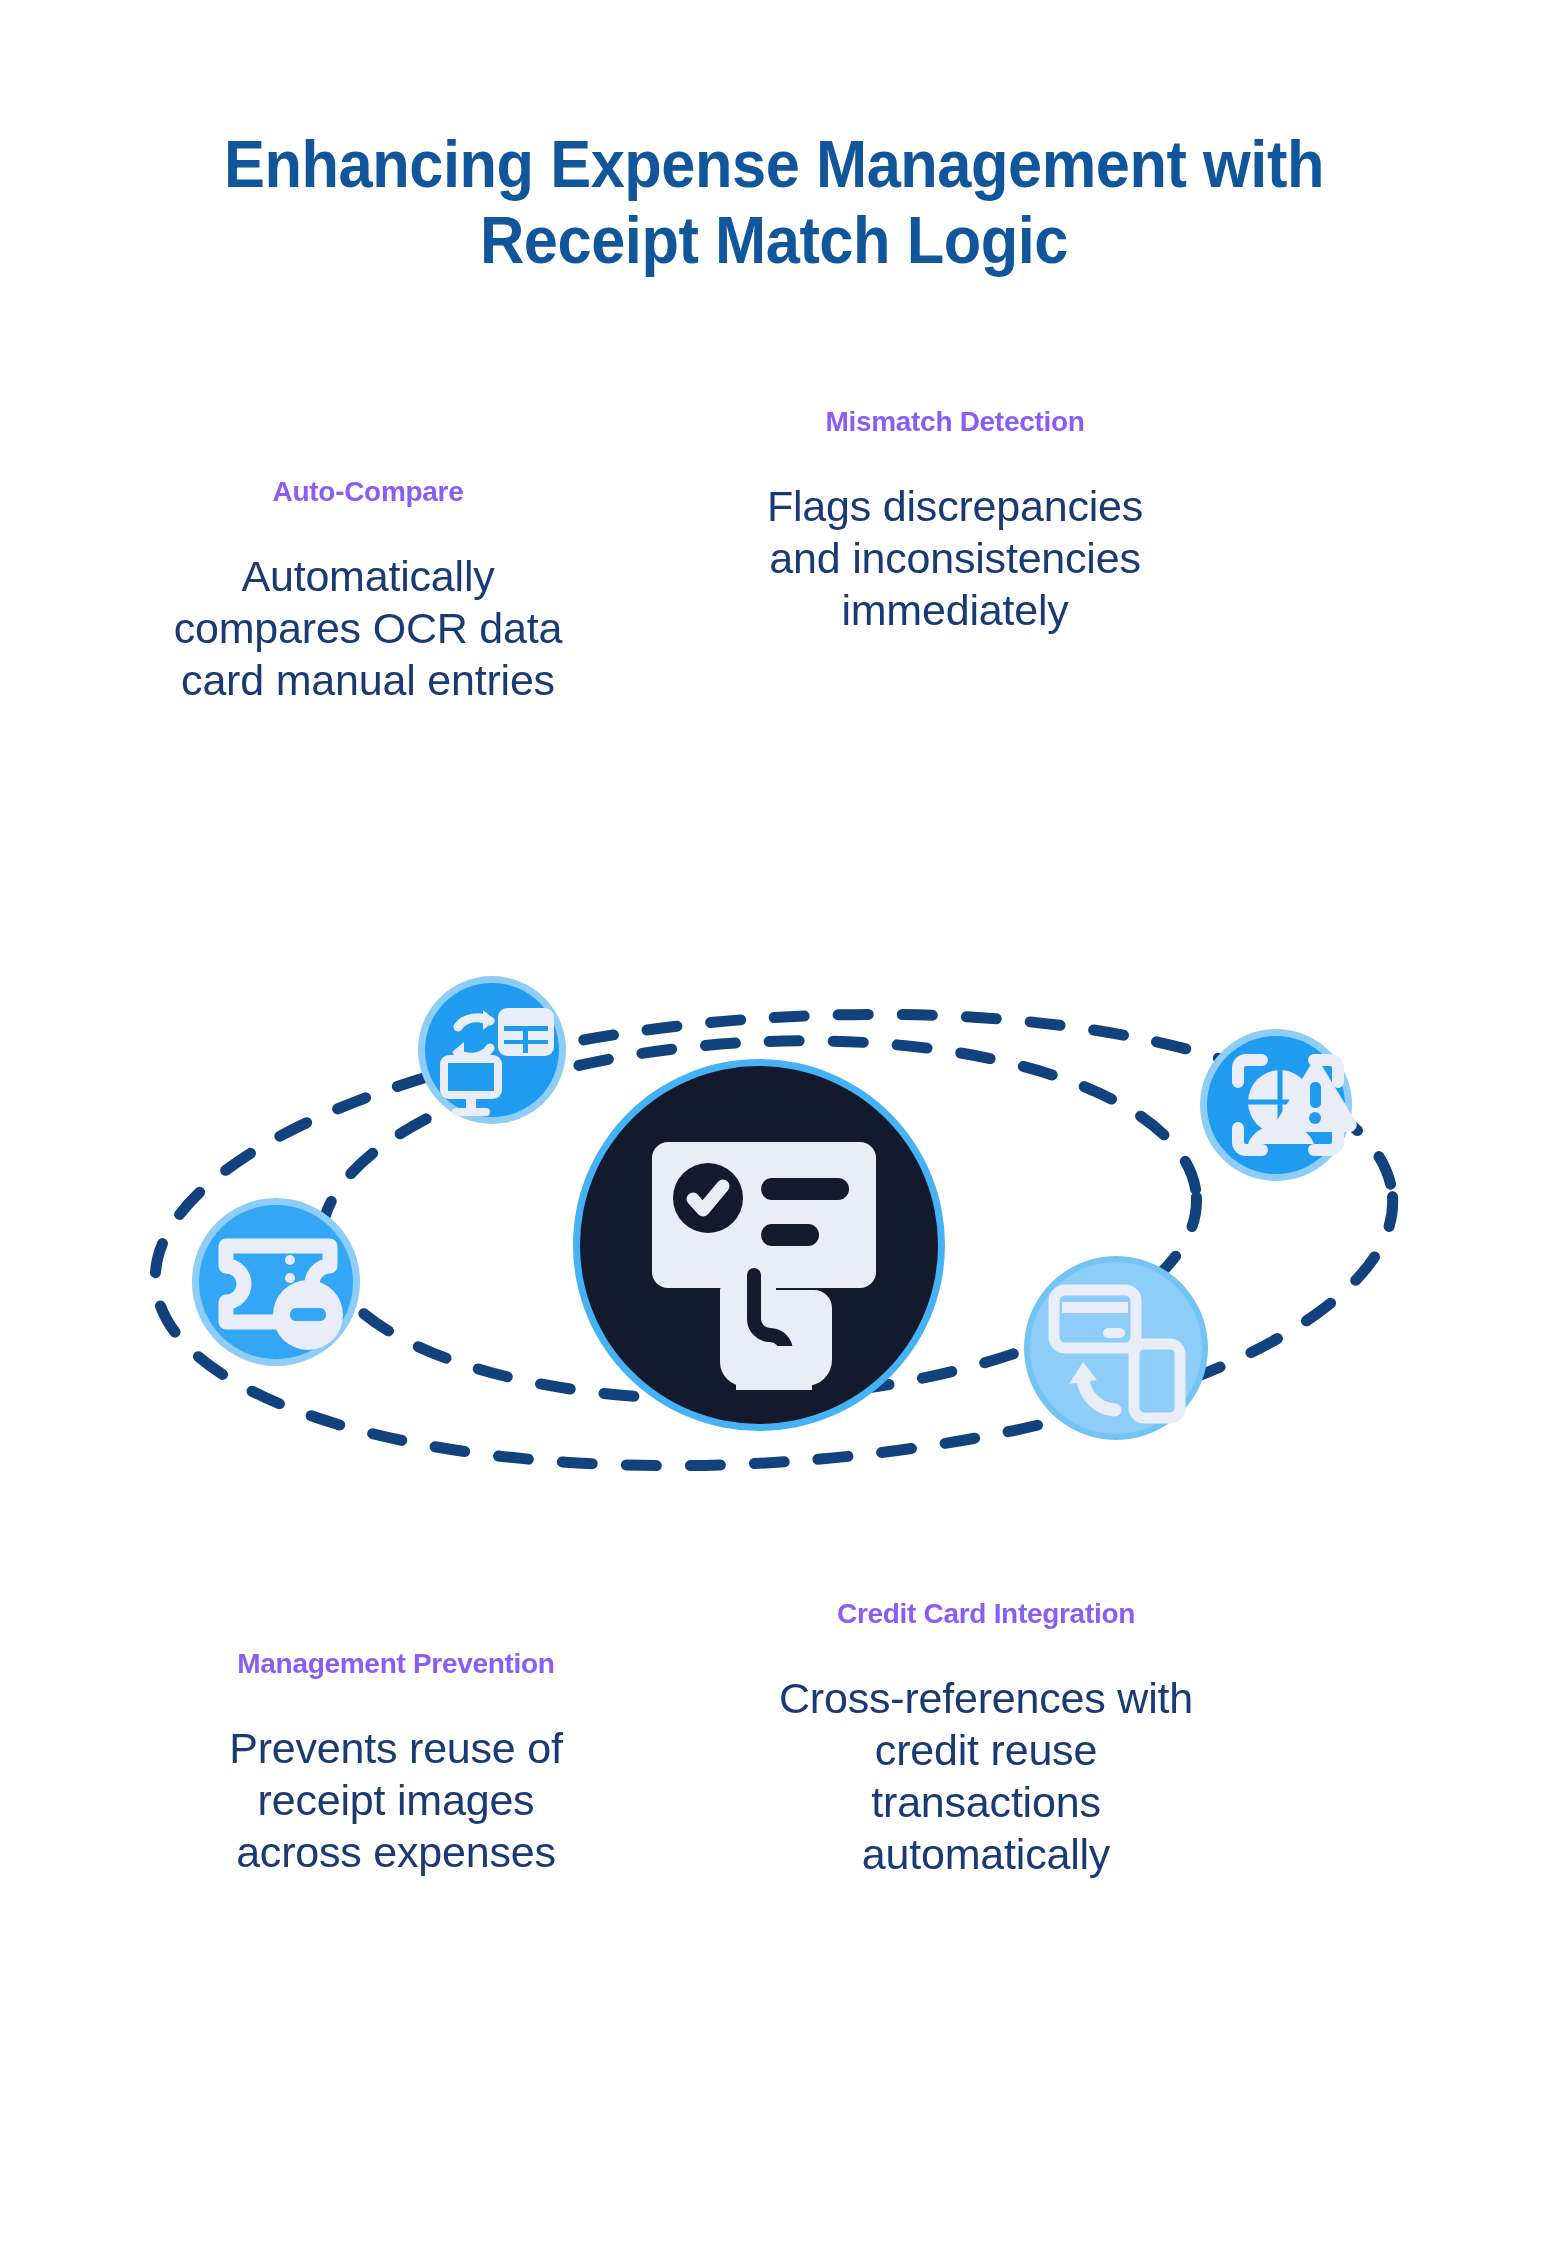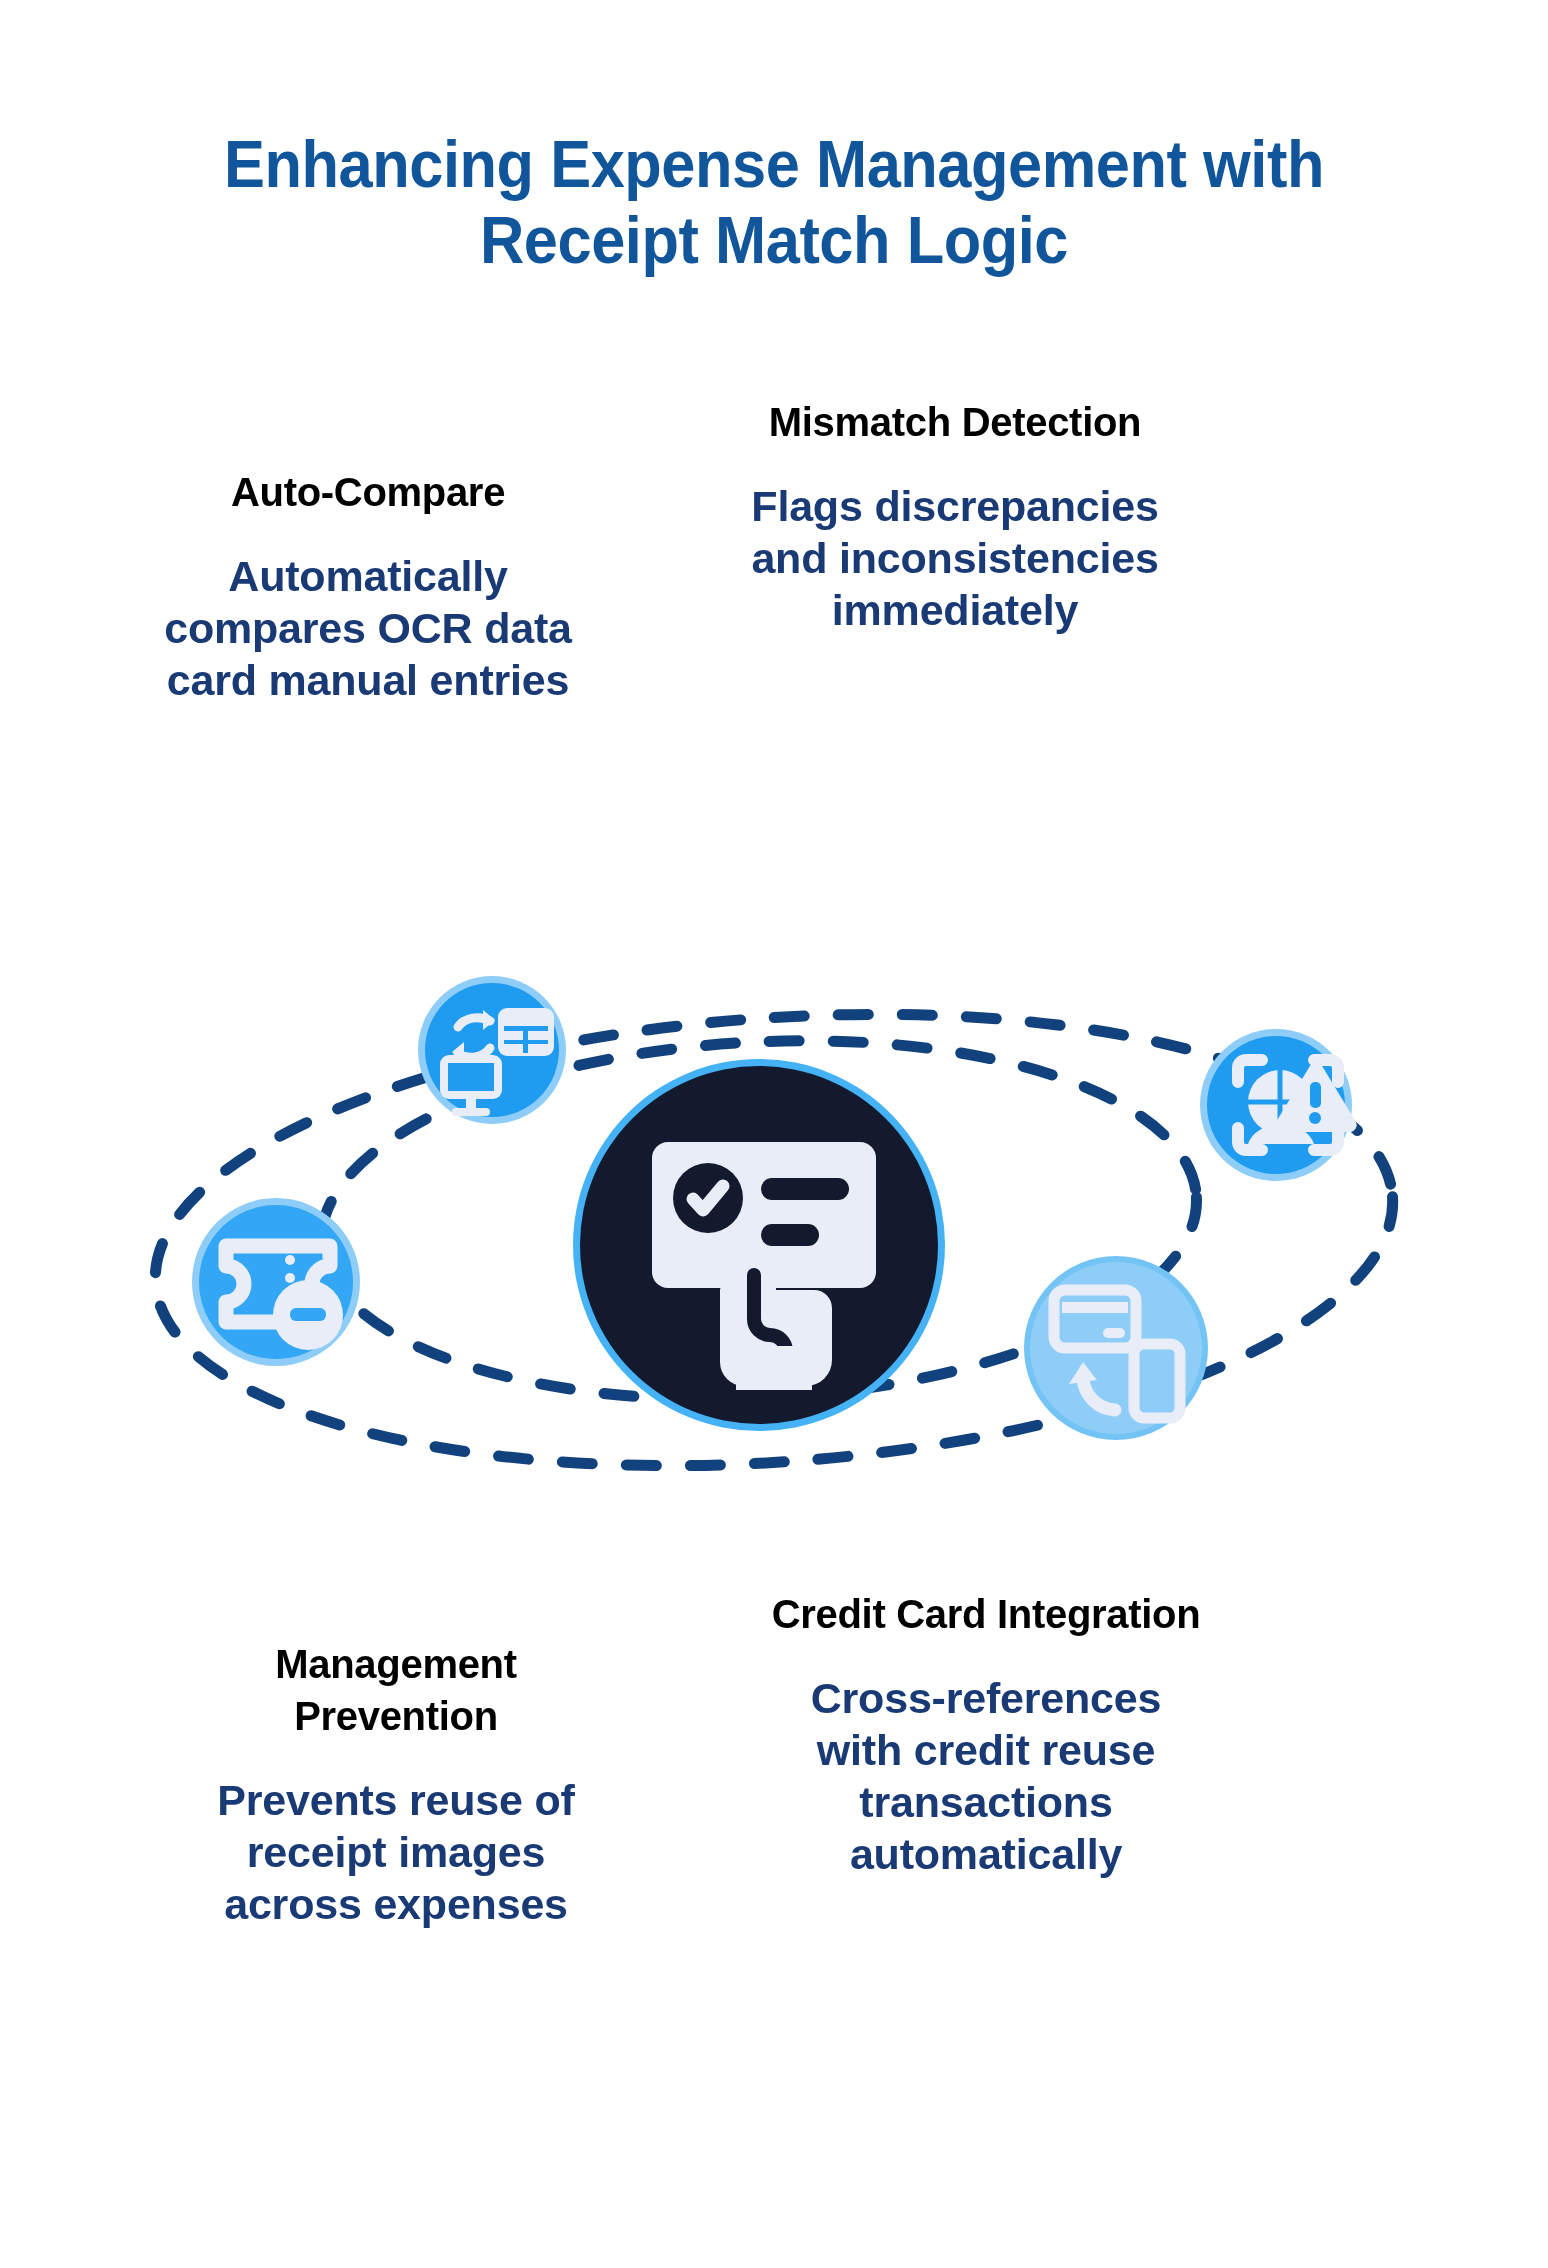--- a/index.html
+++ b/index.html
@@ -24,29 +24,29 @@
     font-size:66px;
     line-height:76px;
     letter-spacing:-0.5px;
     transform:scaleX(0.93);
     transform-origin:center;
   }
 
   
   .feature { position:absolute; text-align:center; }
   .feature h3 {
-    color:#000000;
+    color:#8b5cf6;
     font-weight:bold;
-    font-size:40px;
+    font-size:28px;
     line-height:52px;
     letter-spacing:-0.3px;
   }
   .feature p {
     color:#1a3a75;
-    font-weight:bold;
+    font-weight:normal;
     font-size:43px;
     line-height:52px;
     letter-spacing:-0.2px;
   }
   .feature .gap { height:32px; }
 
   #f-auto      { left:152px;  top:466px;  width:432px; }
   #f-mismatch  { left:740px;  top:396px;  width:430px; }
   #f-duplicate { left:196px;  top:1638px; width:400px; }
   #f-credit    { left:766px;  top:1588px; width:440px; }

